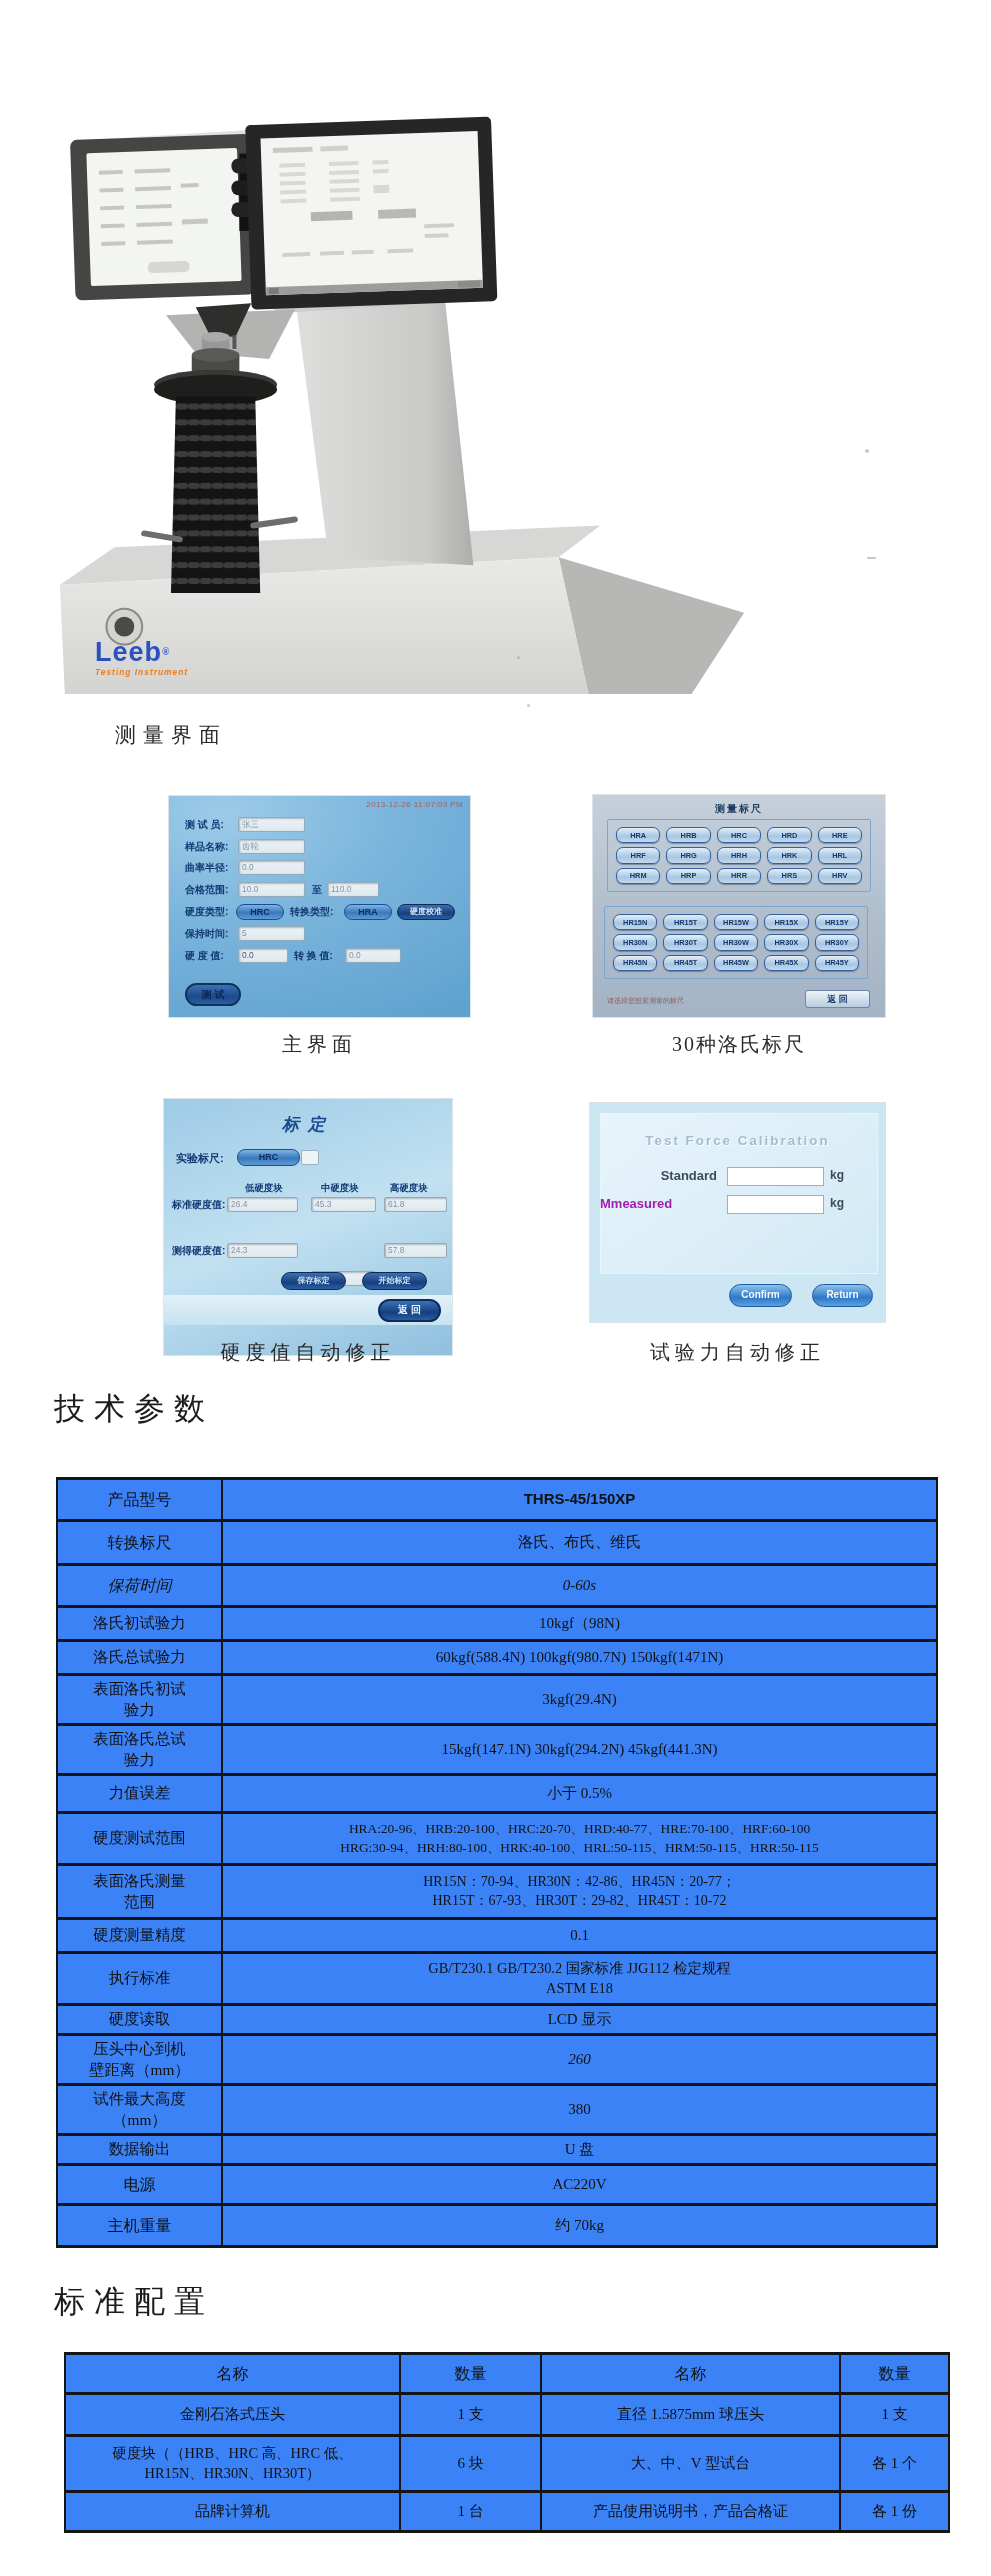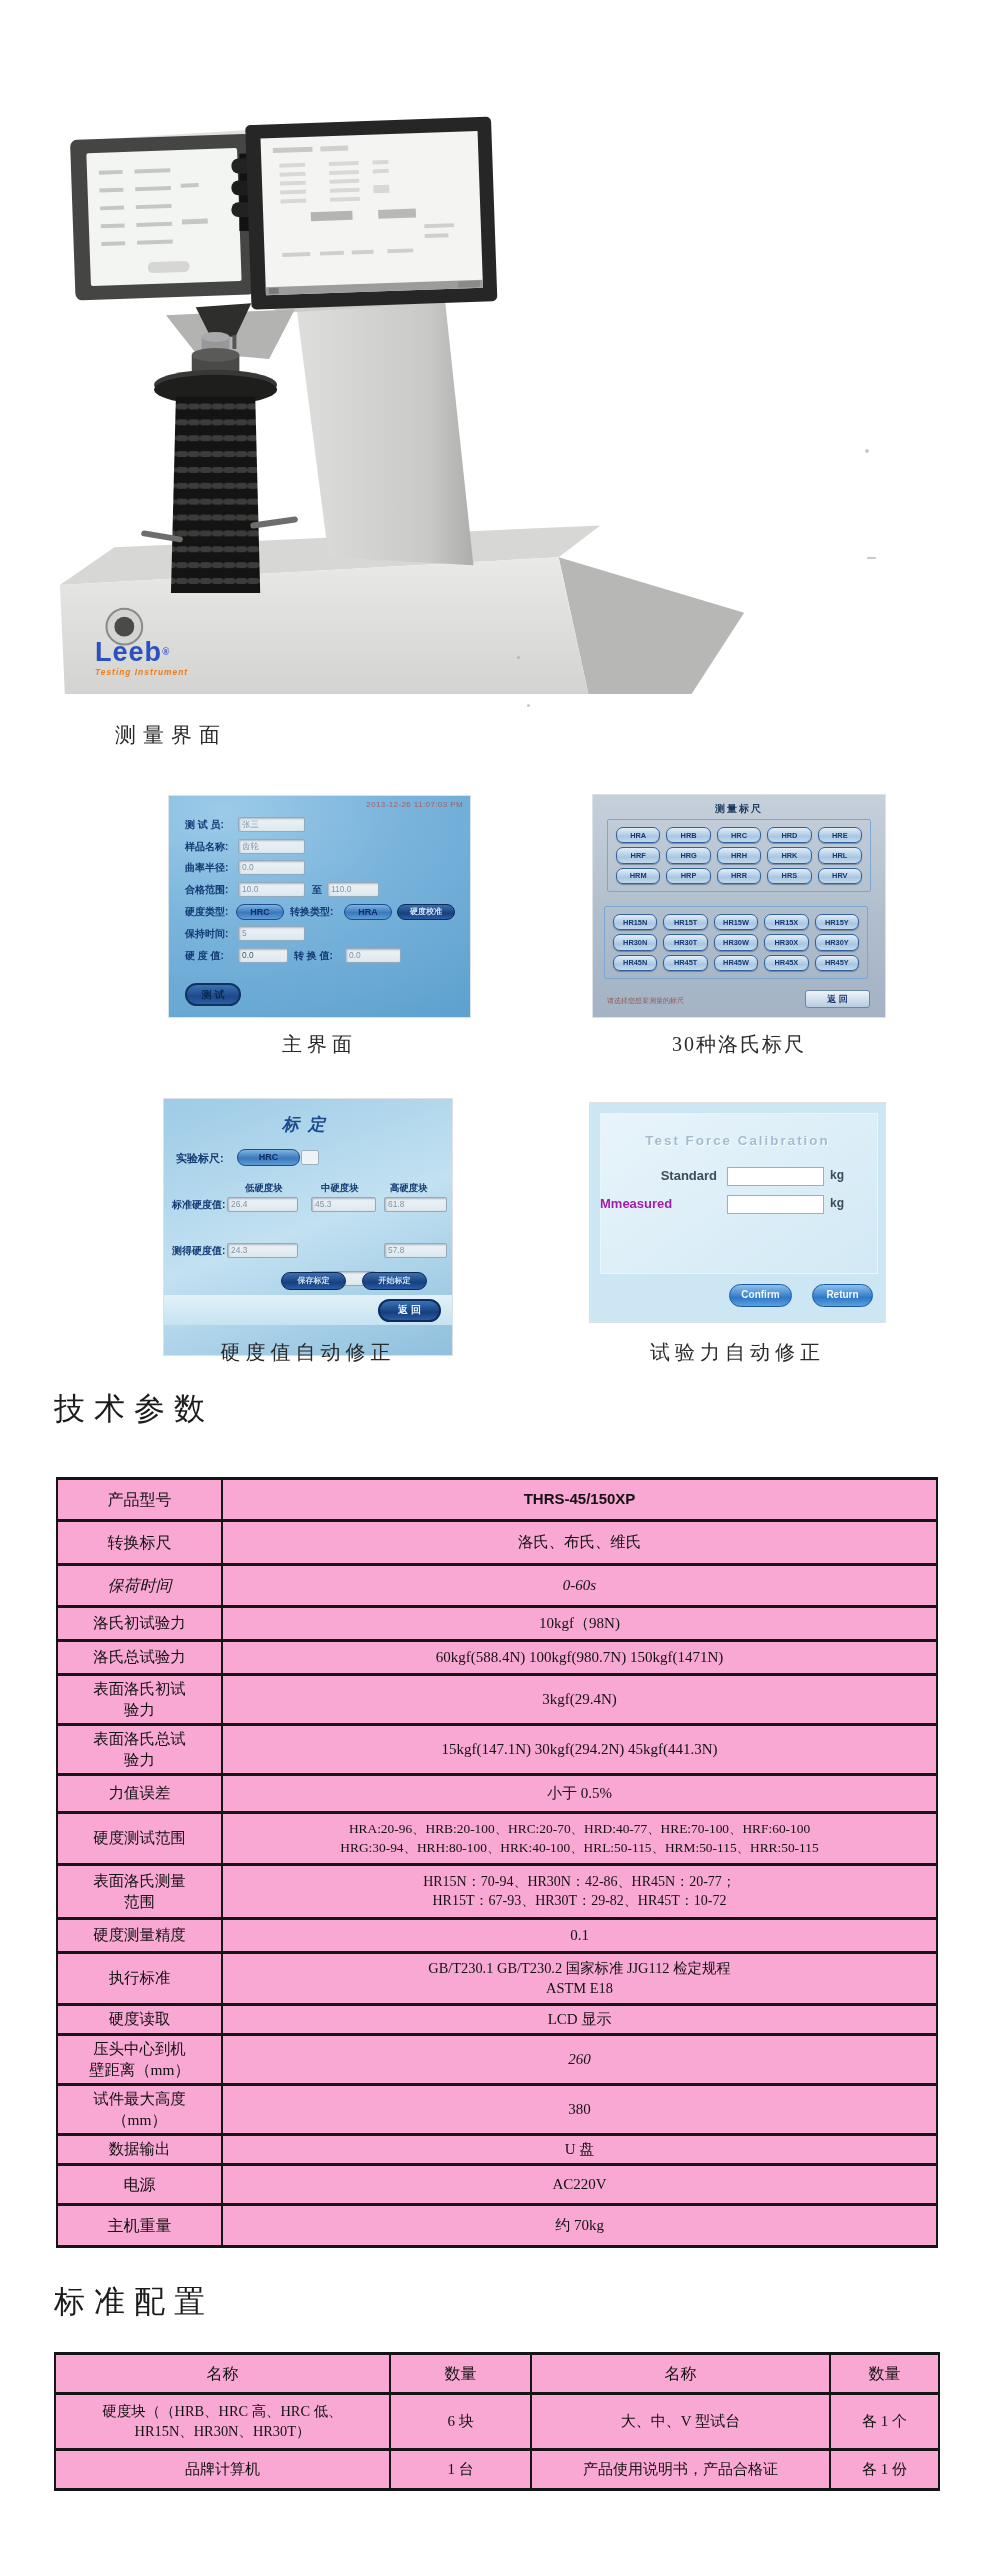--- a/index.html
+++ b/index.html
@@ -24,21 +24,21 @@
       color:#cfe3f6;font-weight:bold;font-size:8px;line-height:14px;}
   .oval{position:absolute;border-radius:12px;text-align:center;font-weight:bold;}
   
   .scale-panel{position:absolute;width:264px;height:73px;border:1px solid #7aa6d2;border-radius:2px;
       background:linear-gradient(#629cd 0,#5b94cb 0,#4a82bb 100%);
       display:grid;grid-template-columns:repeat(5,1fr);grid-auto-rows:1fr;gap:4px 6px;padding:7px 8px;box-sizing:border-box;}
   .sc-btn{border-radius:7px;background:linear-gradient(#e2eef7,#a9c6e2 60%,#c3d9ec);
       border:1px solid #30619e;color:#12386e;font-weight:bold;font-size:7.4px;
       display:flex;align-items:center;justify-content:center;box-shadow:0 1px 1px rgba(20,50,90,.4);}
   
-  table.spec{position:absolute;border-collapse:collapse;table-layout:fixed;background:#f9a8d4;}
+  table.spec{position:absolute;border-collapse:collapse;table-layout:fixed;background:#3b82f6;}
   table.spec td,table.spec th{border-left:2px solid #151515;border-right:2px solid #151515;
       border-top:3px solid #151515;border-bottom:3px solid #151515;
       text-align:center;vertical-align:middle;white-space:pre-line;line-height:1.35;
       font-family:"Liberation Serif","DejaVu Serif",serif;font-weight:normal;color:#111;padding:2px 4px;}
   .machine-svg{position:absolute;left:45px;top:99px;}
   .leeb{position:absolute;left:95px;top:639px;line-height:1;}
   .leeb .b{font-family:"Liberation Sans","DejaVu Sans",sans-serif;font-weight:800;font-size:27px;
       color:#2b50c0;letter-spacing:1px;}
   .leeb .r{font-size:10px;color:#2b50c0;vertical-align:super;font-weight:bold;}
   .leeb .s{display:block;font-family:"Liberation Sans",sans-serif;font-style:italic;font-weight:bold;
@@ -419,33 +419,39 @@
         </tr>
       <tr style="height:42px;">
           <td style="font-size:16px;">主机重量</td>
           <td style="font-size:15px;">约 70kg</td>
         </tr>
     </tbody>
   </table>
 
   <div class="abs h1" style="left:54px;top:2281px;">标准配置</div>
 
-  <table class="spec" style="left:54px;top:2352px;width:884px;padding-left:11px;">
+  <table class="spec" style="left:64px;top:2352px;width:884px;padding-left:11px;">
     <colgroup>
         <col style="width:335px;">
         <col style="width:141px;">
         <col style="width:299px;">
         <col style="width:109px;">
       </colgroup>
     <tbody>
       <tr style="height:40px;">
         <td style="font-size:16px;">名称</td>
         <td style="font-size:16px;">数量</td>
         <td style="font-size:16px;">名称</td>
         <td style="font-size:16px;">数量</td>
+      </tr>
+      <tr style="height:42px;">
+        <td style="font-size:15px;">金刚石洛式压头</td>
+        <td style="font-size:15px;">1 支</td>
+        <td style="font-size:15px;">直径 1.5875mm 球压头</td>
+        <td style="font-size:15px;">1 支</td>
       </tr>
       <tr style="height:56px;">
         <td style="font-size:14.4px;">硬度块（（HRB、HRC 高、HRC 低、
 HR15N、HR30N、HR30T）</td>
         <td style="font-size:15px;">6 块</td>
         <td style="font-size:15px;">大、中、V 型试台</td>
         <td style="font-size:15px;">各 1 个</td>
       </tr>
       <tr style="height:40px;">
         <td style="font-size:15px;">品牌计算机</td>

